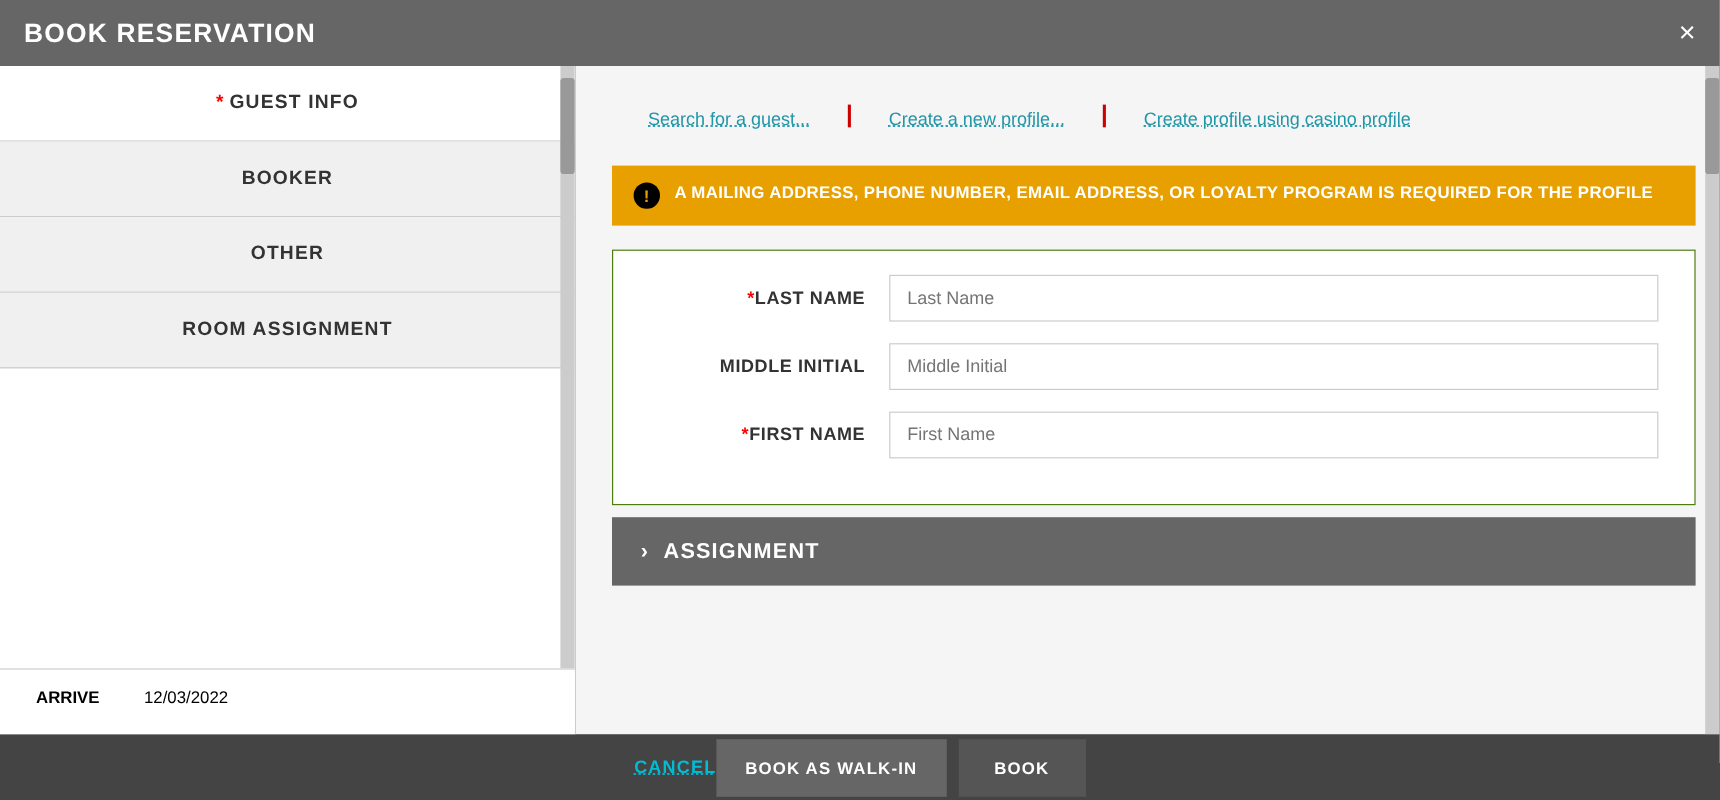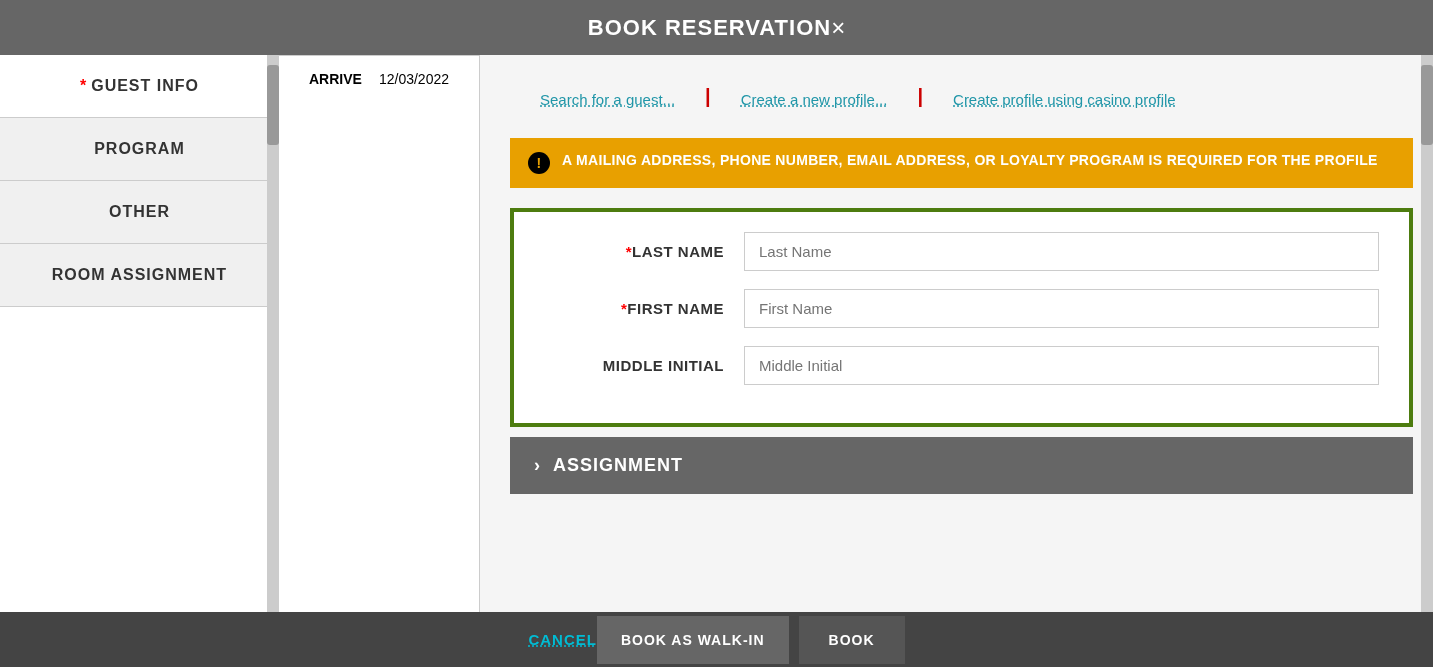--- a/index.html
+++ b/index.html
@@ -14,21 +14,21 @@
     }
 
     
     .header {
       background: #666;
       color: #fff;
       padding: 0 20px;
       height: 55px;
       display: flex;
       align-items: center;
-      justify-content: center;
+      justify-content: space-between;
       flex-shrink: 0;
     }
     .header-title {
       font-size: 22px;
       font-weight: bold;
       letter-spacing: 1px;
     }
     .close-icon {
       font-size: 24px;
       cursor: pointer;
@@ -40,20 +40,21 @@
       display: flex;
       flex: 1;
       overflow: hidden;
     }
 
     
     .sidebar {
       width: 480px;
       background: #fff;
       display: flex;
+      flex-direction: column;
       border-right: 1px solid #ccc;
       flex-shrink: 0;
       position: relative;
     }
 
     .sidebar-nav {
       flex: 1;
       overflow: hidden;
       position: relative;
     }
@@ -81,20 +82,21 @@
     }
 
     .sidebar-dates {
       padding: 15px 30px;
       background: #fff;
       border-top: 1px solid #ccc;
     }
 
     .date-row {
       display: flex;
+      gap: 20px;
       margin-bottom: 8px;
     }
 
     .date-label {
       font-weight: bold;
       font-size: 14px;
       width: 70px;
     }
 
     .date-value {
@@ -167,21 +169,21 @@
       justify-content: center;
       color: #e8a000;
       font-weight: bold;
       font-size: 14px;
       flex-shrink: 0;
     }
 
     
     .form-section {
       background: #fff;
-      border: 4px solid #4d7c0f;
+      border: 1px solid #4d7c0f;
       padding: 20px 30px;
       margin-bottom: 10px;
     }
 
     .form-row {
       display: flex;
       align-items: center;
       margin-bottom: 18px;
     }
 
@@ -306,21 +308,21 @@
 
 <div class="main-content">
 
   <div class="sidebar">
     <div class="sidebar-nav">
 
       <div class="sidebar-item active">
         <span class="required-star">*</span><span>GUEST INFO</span>
       </div>
       <div class="sidebar-item">
-        <span>PROGRAM</span>
+        <span>BOOKER</span>
       </div>
       <div class="sidebar-item">
         <span>OTHER</span>
       </div>
       <div class="sidebar-item">
         <span>ROOM ASSIGNMENT</span>
       </div>
 
       <div class="scroll-indicator">
         <div class="scroll-thumb"></div>
@@ -354,28 +356,28 @@
       </div>
 
       <div class="form-section">
         <div class="form-row">
           <label class="form-label">
             <span class="required-star">*</span><span>LAST NAME</span>
           </label>
           <input class="form-input" type="text" placeholder="Last Name" style="">
         </div>
         <div class="form-row">
+          <label class="form-label">MIDDLE INITIAL</label>
+          <input class="form-input" type="text" placeholder="Middle Initial" style="">
+        </div>
+        <div class="form-row">
           <label class="form-label">
             <span class="required-star">*</span><span>FIRST NAME</span>
           </label>
           <input class="form-input" type="text" placeholder="First Name" style="">
-        </div>
-        <div class="form-row">
-          <label class="form-label">MIDDLE INITIAL</label>
-          <input class="form-input" type="text" placeholder="Middle Initial" style="">
         </div>
       </div>
 
       <div class="preferences-section">
         <span class="chevron-icon">›</span>
         <span>ASSIGNMENT</span>
       </div>
 
     </div>
 

